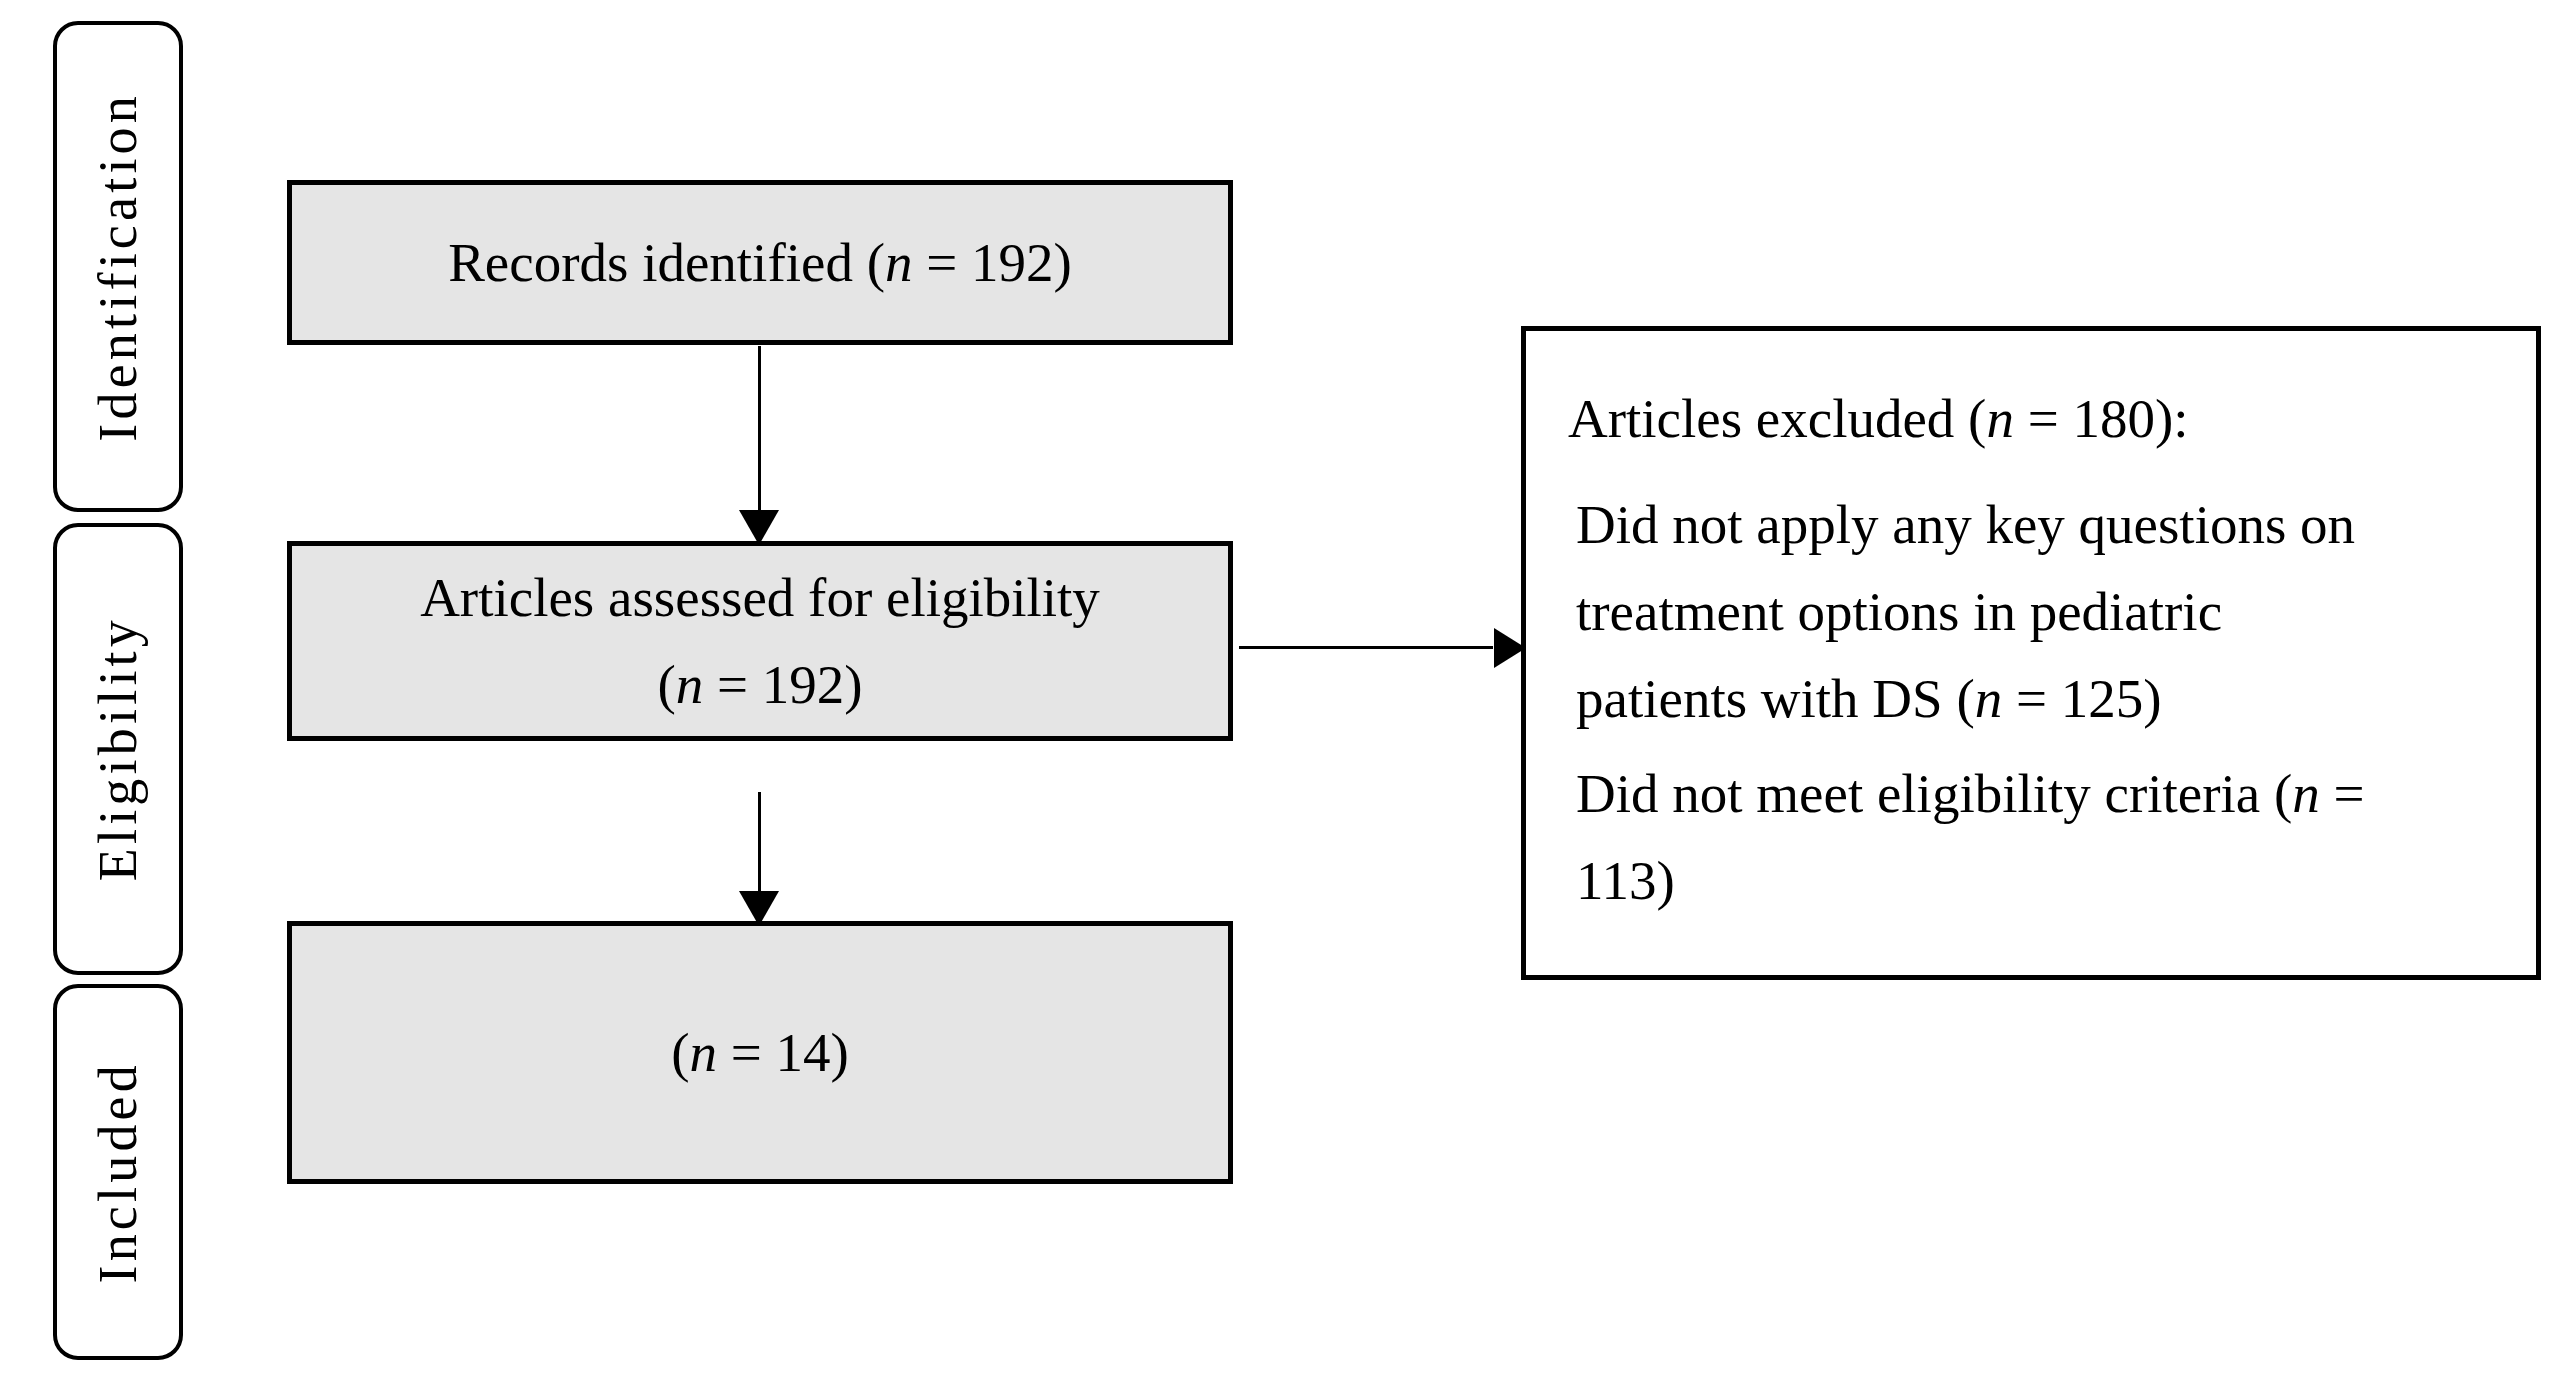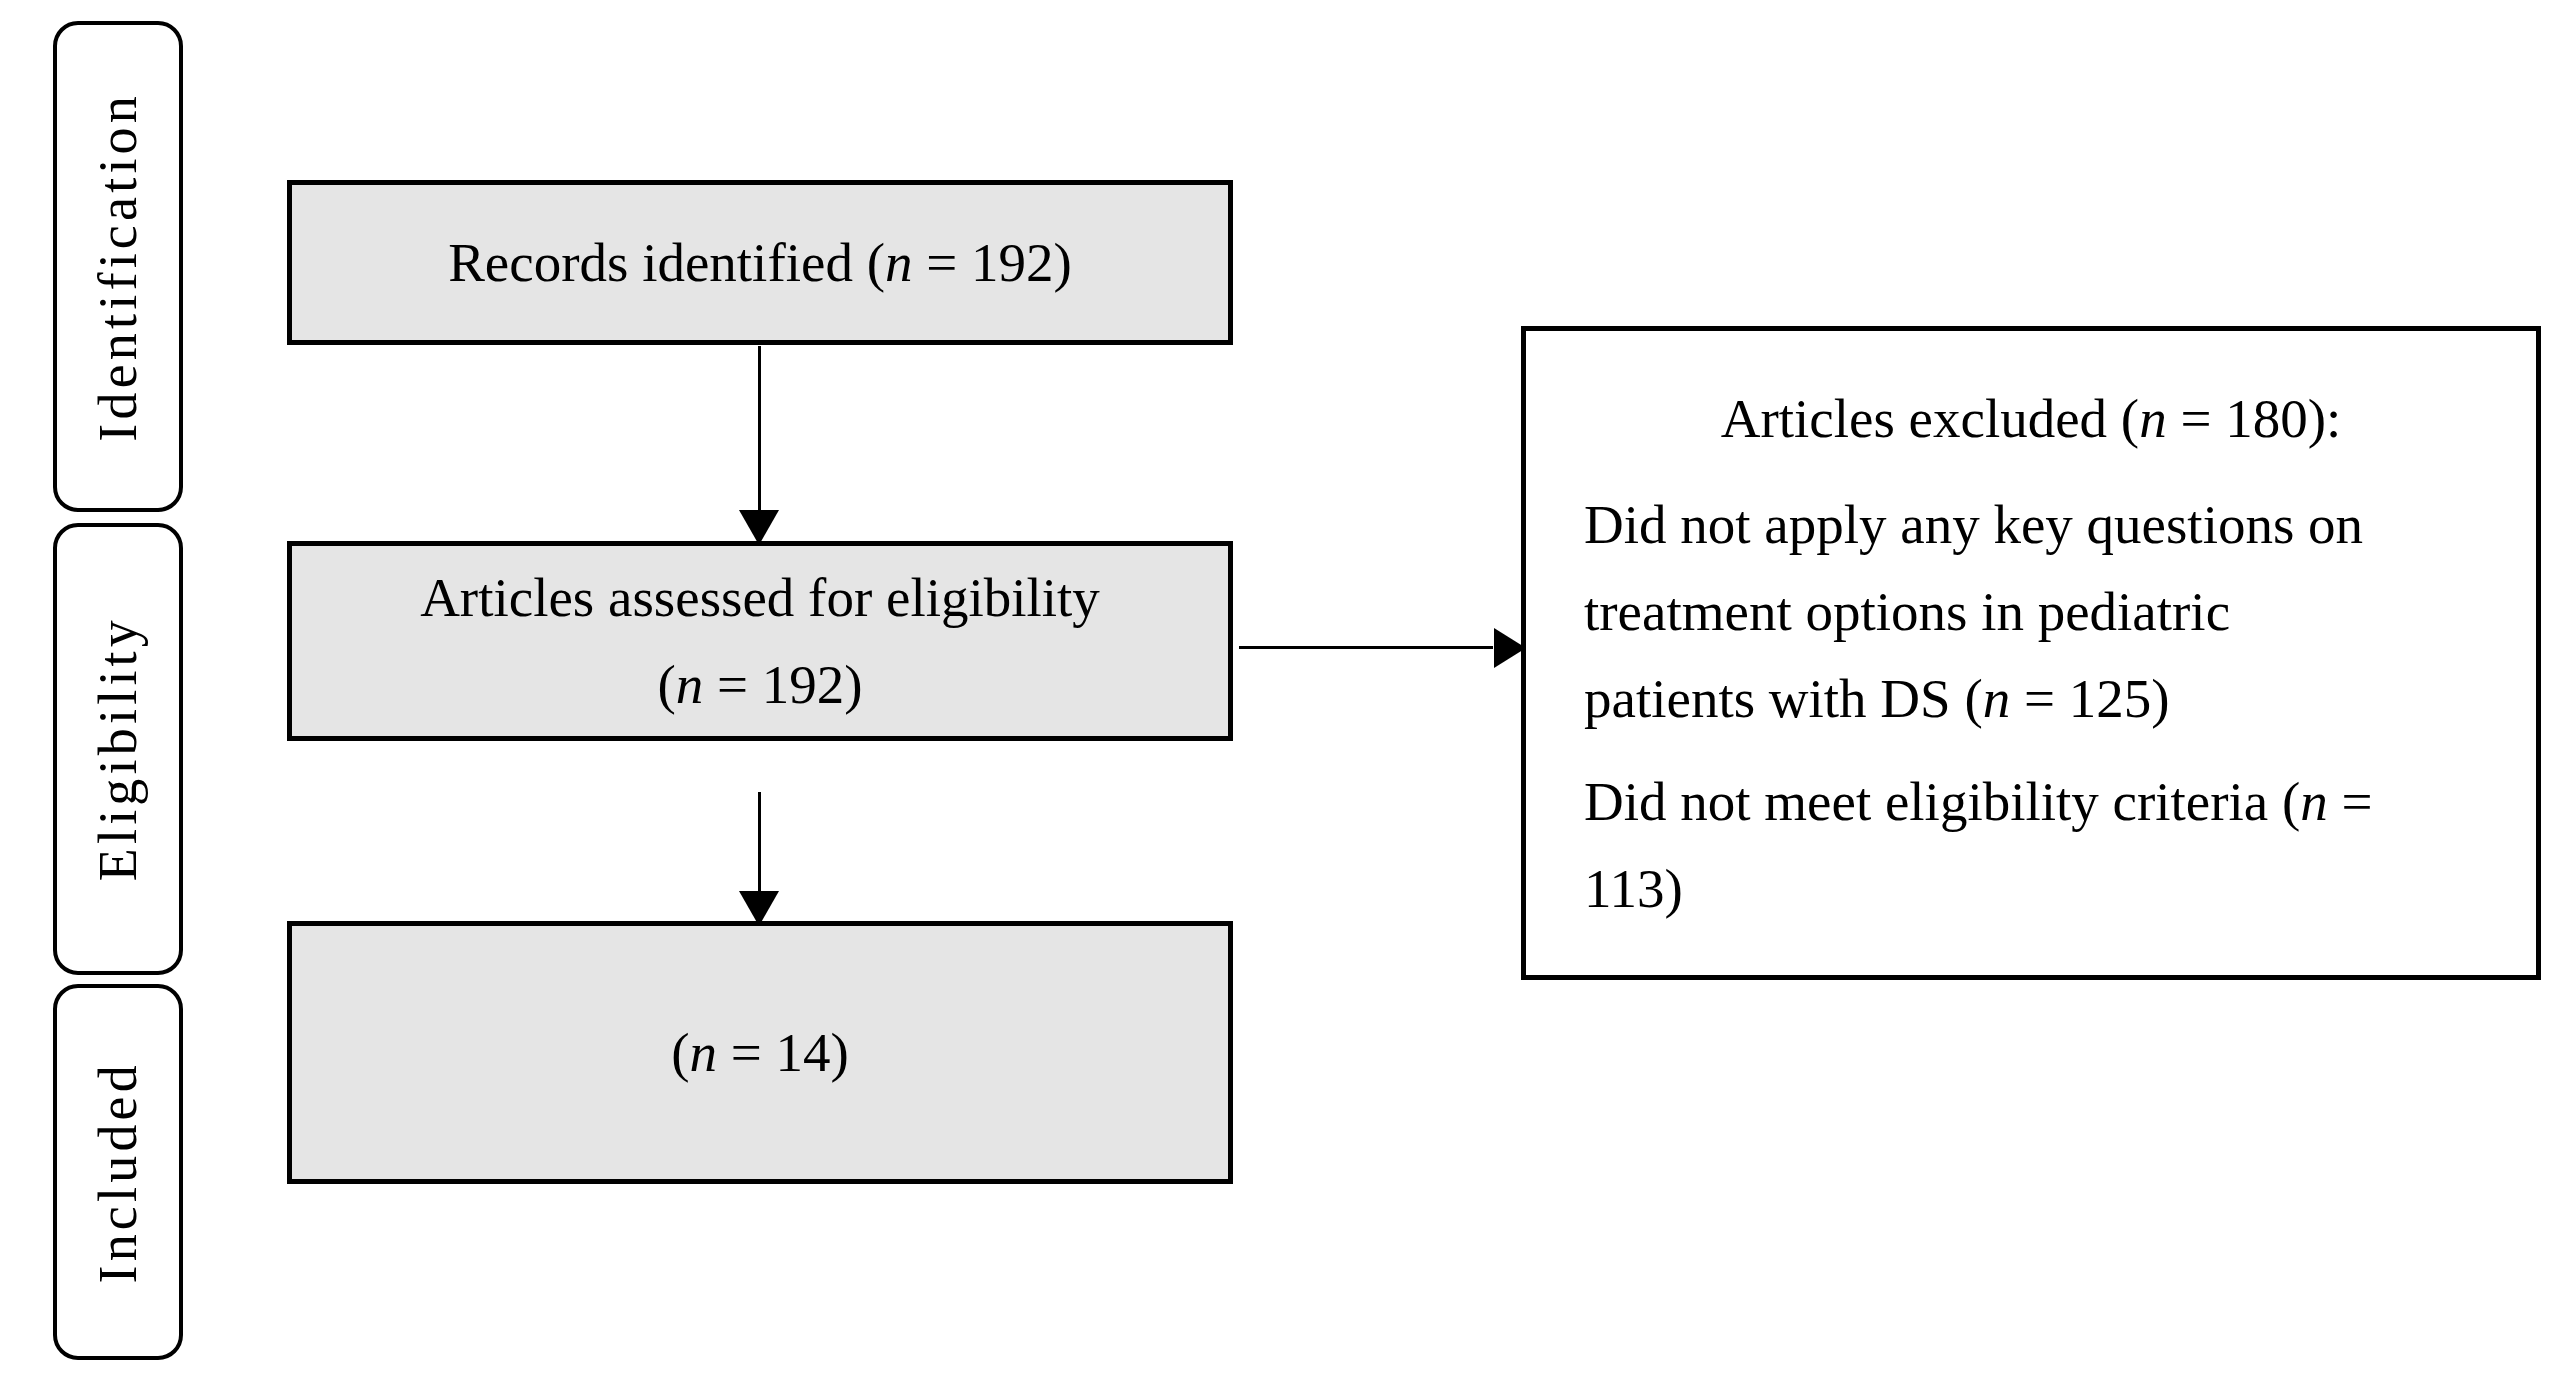--- a/index.html
+++ b/index.html
@@ -63,23 +63,23 @@
     top: 326px;
     width: 1020px;
     height: 654px;
     border: 5.9px solid #000;
     box-sizing: border-box;
     background: #fff;
     padding: 44px 42px 0 42px;
     font-size: 55px;
     line-height: 87px;
   }
-  #box-excluded .heading { text-align: center; width: 100%; }
+  #box-excluded .heading { width: 100%; }
   #box-excluded .reasons { width: 831px; text-align: left; margin-top: 18.5px; }
-  #box-excluded .reasons p { margin: 16px; }
+  #box-excluded .reasons p { margin: 8px; }
 
   
   .vline { position: absolute; width: 3.4px; background: #000; }
   .hline { position: absolute; height: 3.4px; background: #000; }
   .arrow-down {
     position: absolute; width: 0; height: 0;
     border-left: 20px solid transparent;
     border-right: 20px solid transparent;
     border-top: 35px solid #000;
   }

